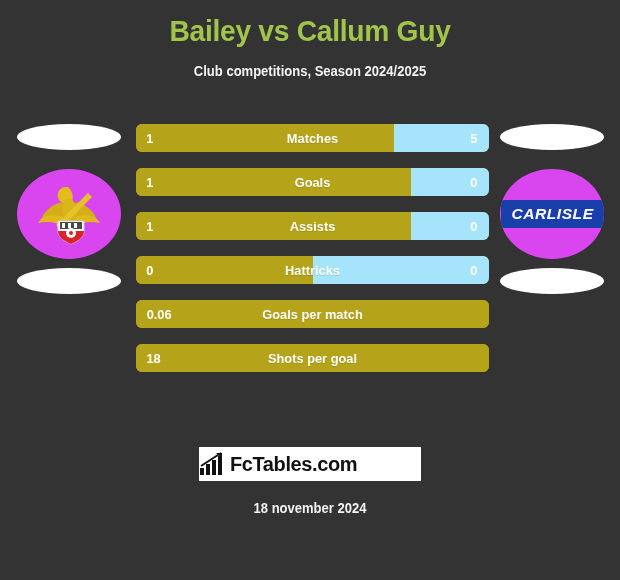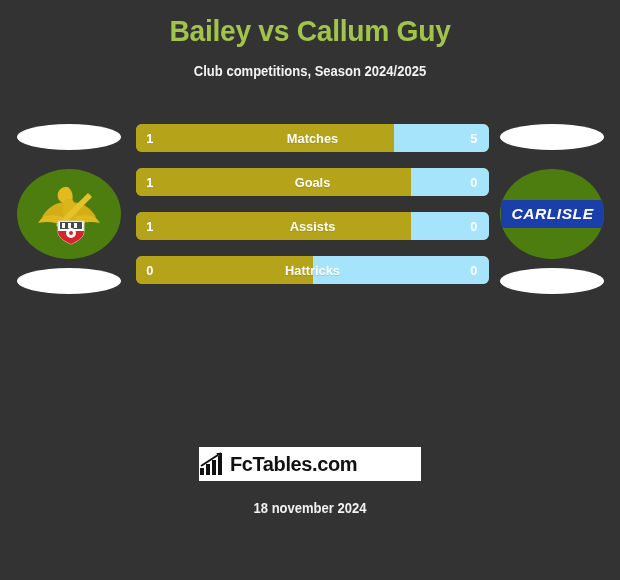--- a/index.html
+++ b/index.html
@@ -27,21 +27,21 @@
     font-size: 14px; font-weight: bold;
     color: #f2f2f2;
     transform: scaleX(0.93);
     white-space: nowrap;
   }
 
   
   .badge {
     position: absolute;
     width: 104px; height: 90px;
-    background: #4d7c0f;
+    background: #d946ef;
     border-radius: 50%;
     overflow: hidden;
     display: flex; align-items: center; justify-content: center;
   }
   .badge-left  { left: 17px;  top: 169px; }
   .badge-right { left: 500px; top: 169px; }
   .badge-ellipse-top {
     position: absolute;
     width: 104px; height: 26px;
     background: #ffffff;
@@ -195,21 +195,31 @@
     </div>
 
     <div class="row">
       <div class="fill-left" style="width:50%"></div>
       <div class="fill-right" style="width:50%"></div>
       <div class="v-left">0</div>
       <div class="lbl">Hattricks</div>
       <div class="v-right">0</div>
     </div>
 
-
+    <div class="row">
+      <div class="fill-left" style="width:100%"></div>
+      <div class="v-left">0.06</div>
+      <div class="lbl">Goals per match</div>
+    </div>
+
+    <div class="row">
+      <div class="fill-left" style="width:100%"></div>
+      <div class="v-left">18</div>
+      <div class="lbl">Shots per goal</div>
+    </div>
 
 
   </div>
 
   <div class="fctables">
     <svg width="26" height="24" viewBox="0 0 26 24" aria-hidden="true">
       <rect x="1" y="16" width="4" height="7" fill="#111111"></rect>
       <rect x="7" y="12" width="4" height="11" fill="#111111"></rect>
       <rect x="13" y="8" width="4" height="15" fill="#111111"></rect>
       <rect x="19" y="4" width="4" height="19" fill="#111111"></rect>

